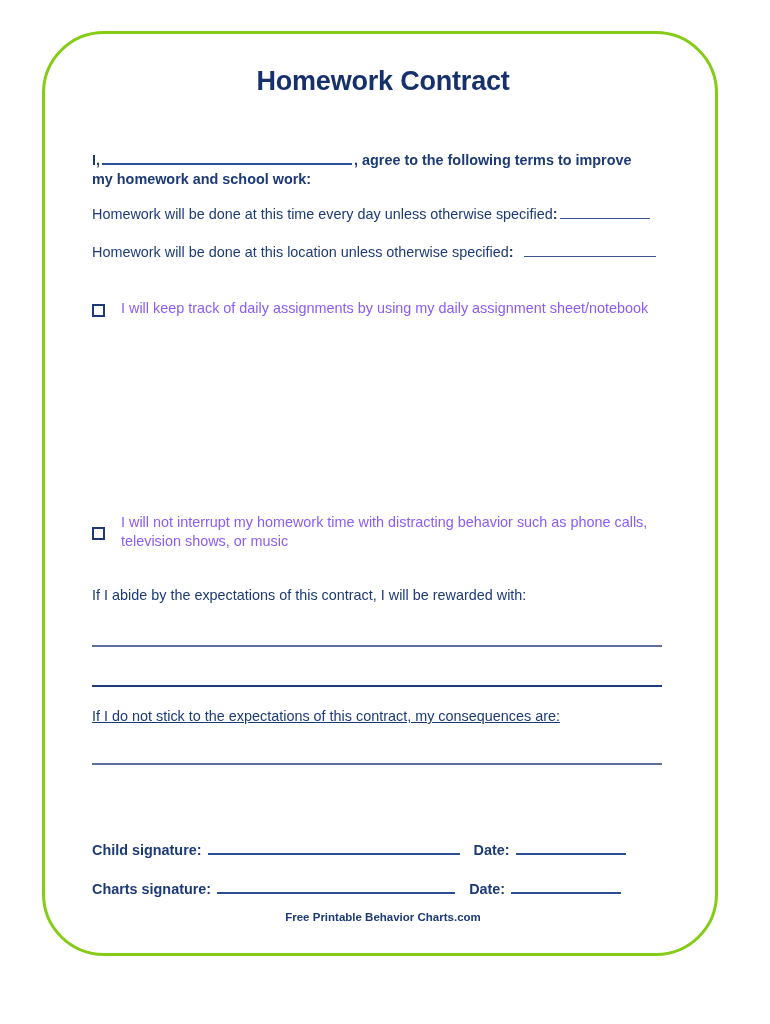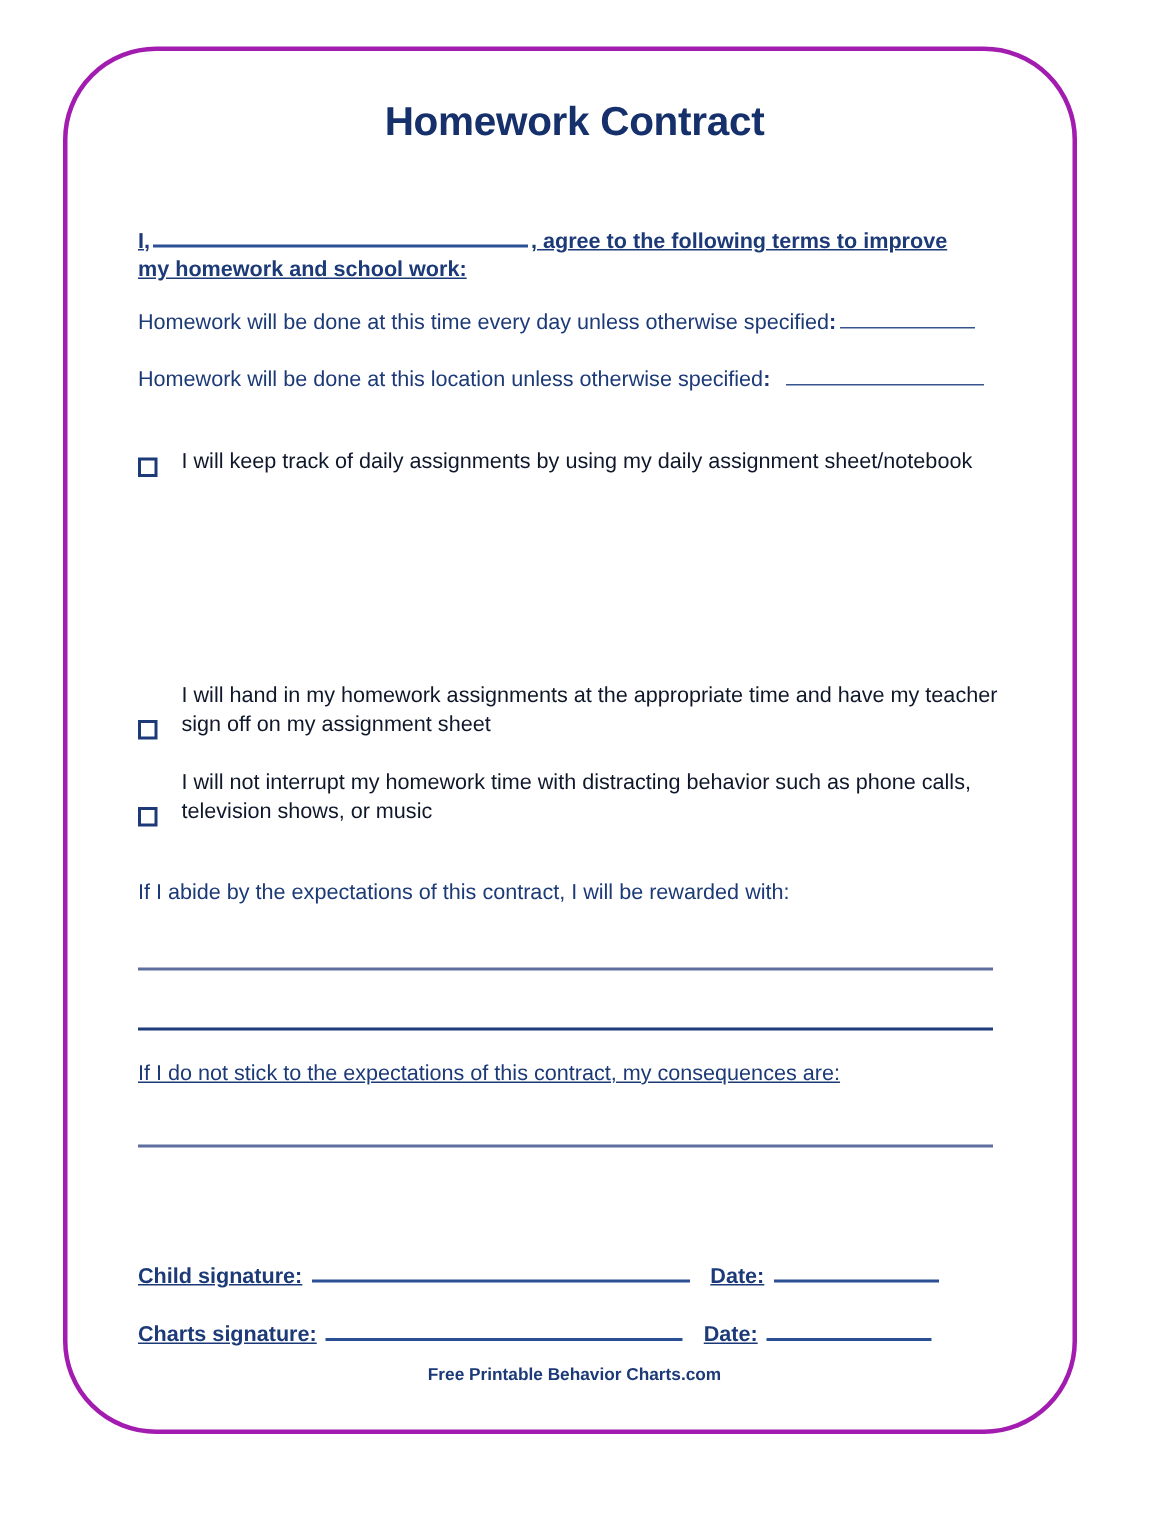--- a/index.html
+++ b/index.html
@@ -16,21 +16,21 @@
   }
 
   
   .sheet {
     position: absolute;
     left: 42px;
     top: 31px;
     width: 676px;
     height: 925px;
     box-sizing: border-box;
-    border: 3px solid #a21caf;
+    border: 3px solid #84cc16;
     border-radius: 62px;
     background: #ffffff;
   }
 
   .inner {
     position: absolute;
     left: 0;
     top: 0;
     width: 676px;
     height: 925px;
@@ -49,40 +49,40 @@
     letter-spacing: -0.2px;
   }
 
   
   .tx {
     position: absolute;
     color: #1c3a77;
     font-size: 14.4px;
     line-height: 19px;
   }
-  .tx.bold { font-weight: bold; text-decoration: underline; }
+  .tx.bold { font-weight: bold; }
 
   
   .blank {
     display: inline-block;
     border-bottom: 2px solid #2b4f94;
     vertical-align: baseline;
     height: 13px;
     margin: 0 2px;
   }
   .blank.thin { border-bottom-width: 1.6px; border-bottom-color: #37548f; }
 
   .colon { font-weight: bold; }
 
   
   .cbrow {
     position: absolute;
     display: flex;
-    align-items: flex-end;
-    color: #0f172a;
+    align-items: center;
+    color: #8b5cf6;
     font-size: 14.4px;
     line-height: 19px;
   }
   .cbox {
     width: 13px;
     height: 13px;
     box-sizing: border-box;
     border: 2px solid #1c3a77;
     flex: 0 0 auto;
     margin-top: 3px;
@@ -132,24 +132,20 @@
       <span>Homework will be done at this location unless otherwise specified</span><span class="colon">:</span><span class="blank thin" style="width:132px; margin-left:10px;"></span>
     </div>
 
     <div class="cbrow" style="left:47px; top:265px; width:600px;">
       <span class="cbox"></span>
       <span class="cbtext">I will keep track of daily assignments by using my daily assignment sheet/notebook</span>
     </div>
 
 
 
-    <div class="cbrow" style="left:47px; top:421px; width:590px;">
-      <span class="cbox"></span>
-      <span class="cbtext">I will hand in my homework assignments at the appropriate time and have my teacher sign off on my assignment sheet</span>
-    </div>
 
     <div class="cbrow" style="left:47px; top:479px; width:590px;">
       <span class="cbox"></span>
       <span class="cbtext">I will not interrupt my homework time with distracting behavior such as phone calls, television shows, or music</span>
     </div>
 
     <div class="tx" style="left:47px; top:552px;">If I abide by the expectations of this contract, I will be rewarded with:</div>
 
     <div class="rule" style="left:47px; top:611px; width:570px;"></div>
     <div class="rule dark" style="left:47px; top:651px; width:570px;"></div>

